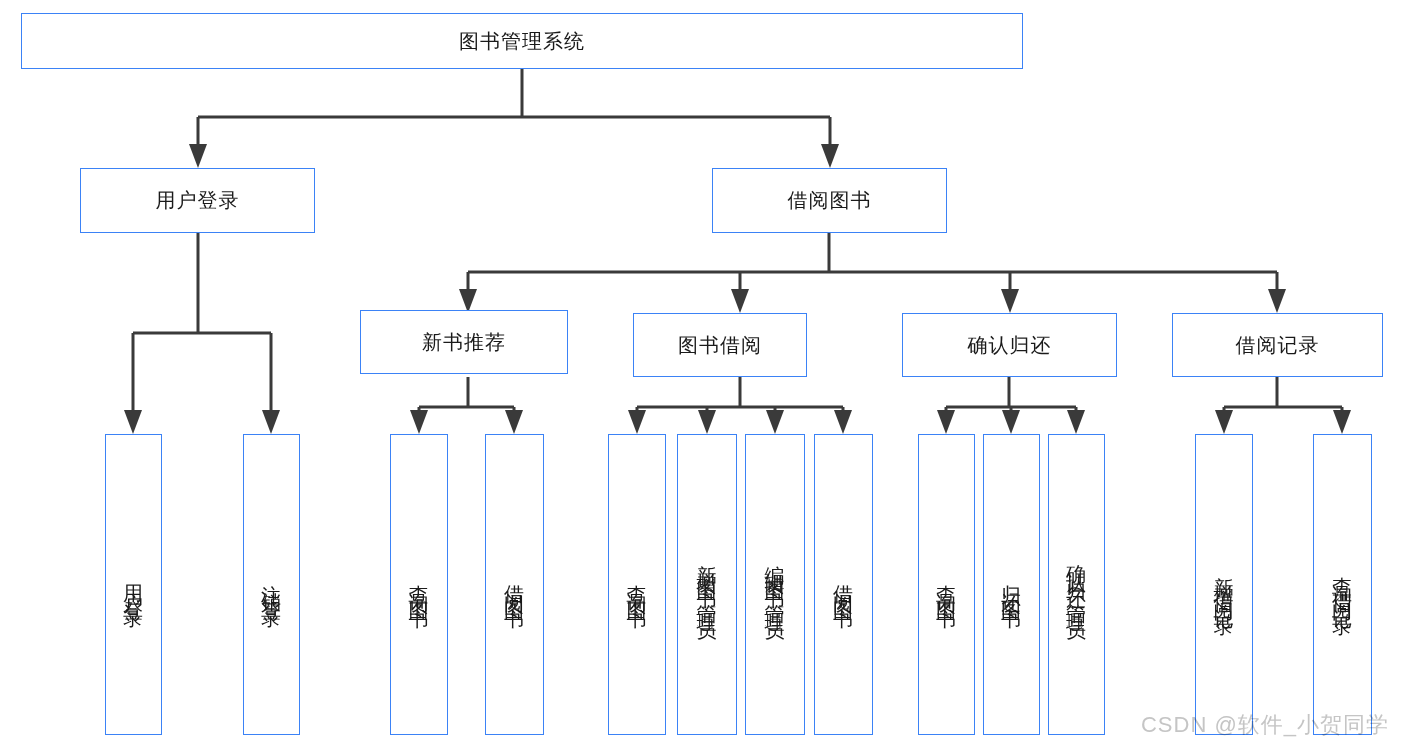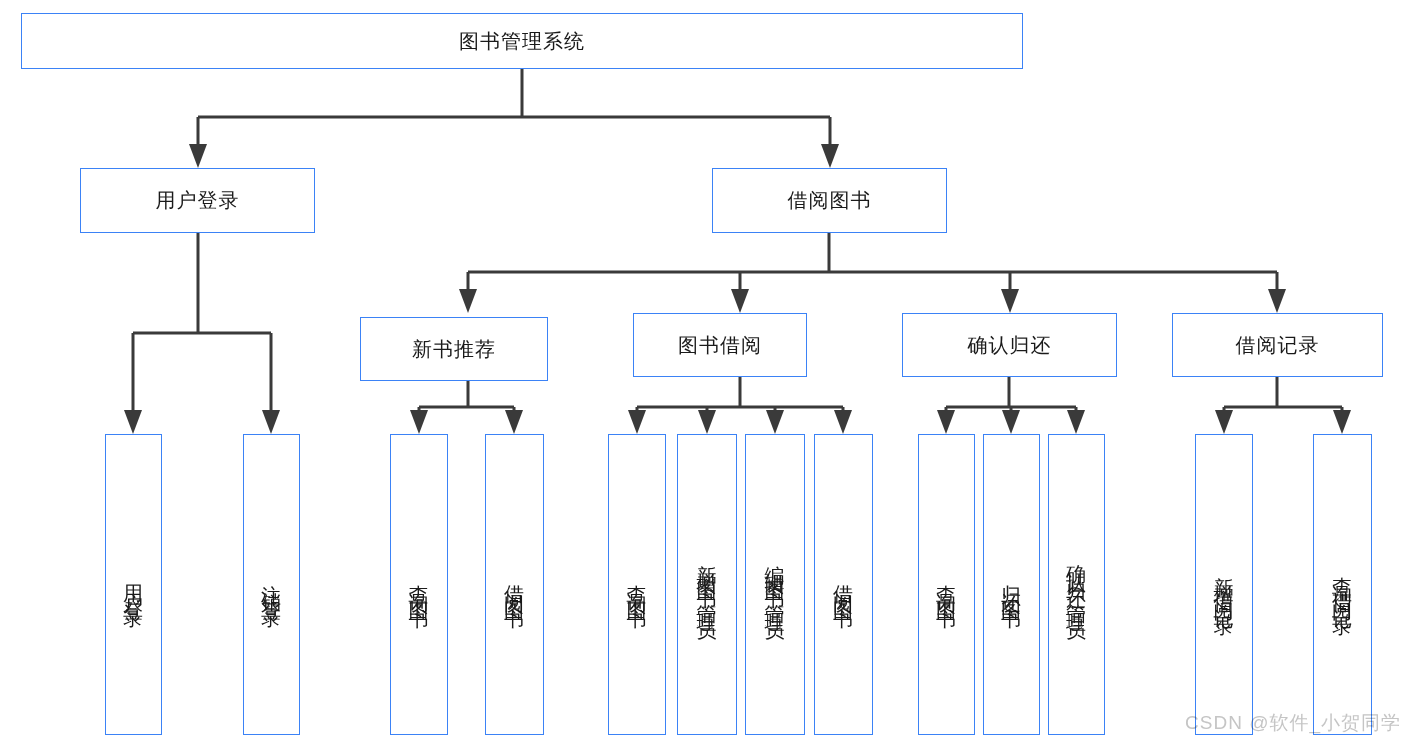--- a/index.html
+++ b/index.html
@@ -30,22 +30,22 @@
   .node.v .label {
     writing-mode: vertical-rl;
     text-orientation: mixed;
     font-size: 20px;
     line-height: 1;
     letter-spacing: 8px;
   }
   .watermark {
     position: absolute;
     top: 710px;
-    right: 4px;
-    font-size: 19px;
+    right: 16px;
+    font-size: 22px;
     letter-spacing: 1px;
     color: #c5c5c5;
     mix-blend-mode: multiply;
     z-index: 5;
     white-space: nowrap;
   }
 </style>
 </head>
 <body>
 
@@ -88,21 +88,21 @@
     <span class="label">图书管理系统</span>
   </div>
 
   <div class="node h" style="left:80px;top:168px;width:235px;height:65px">
     <span class="label">用户登录</span>
   </div>
   <div class="node h" style="left:712px;top:168px;width:235px;height:65px">
     <span class="label">借阅图书</span>
   </div>
 
-  <div class="node h" style="left:360px;top:317px;width:188px;height:64px">
+  <div class="node h" style="left:360px;top:310px;width:208px;height:64px">
     <span class="label">新书推荐</span>
   </div>
   <div class="node h" style="left:633px;top:313px;width:174px;height:64px">
     <span class="label">图书借阅</span>
   </div>
   <div class="node h" style="left:902px;top:313px;width:215px;height:64px">
     <span class="label">确认归还</span>
   </div>
   <div class="node h" style="left:1172px;top:313px;width:211px;height:64px">
     <span class="label">借阅记录</span>

